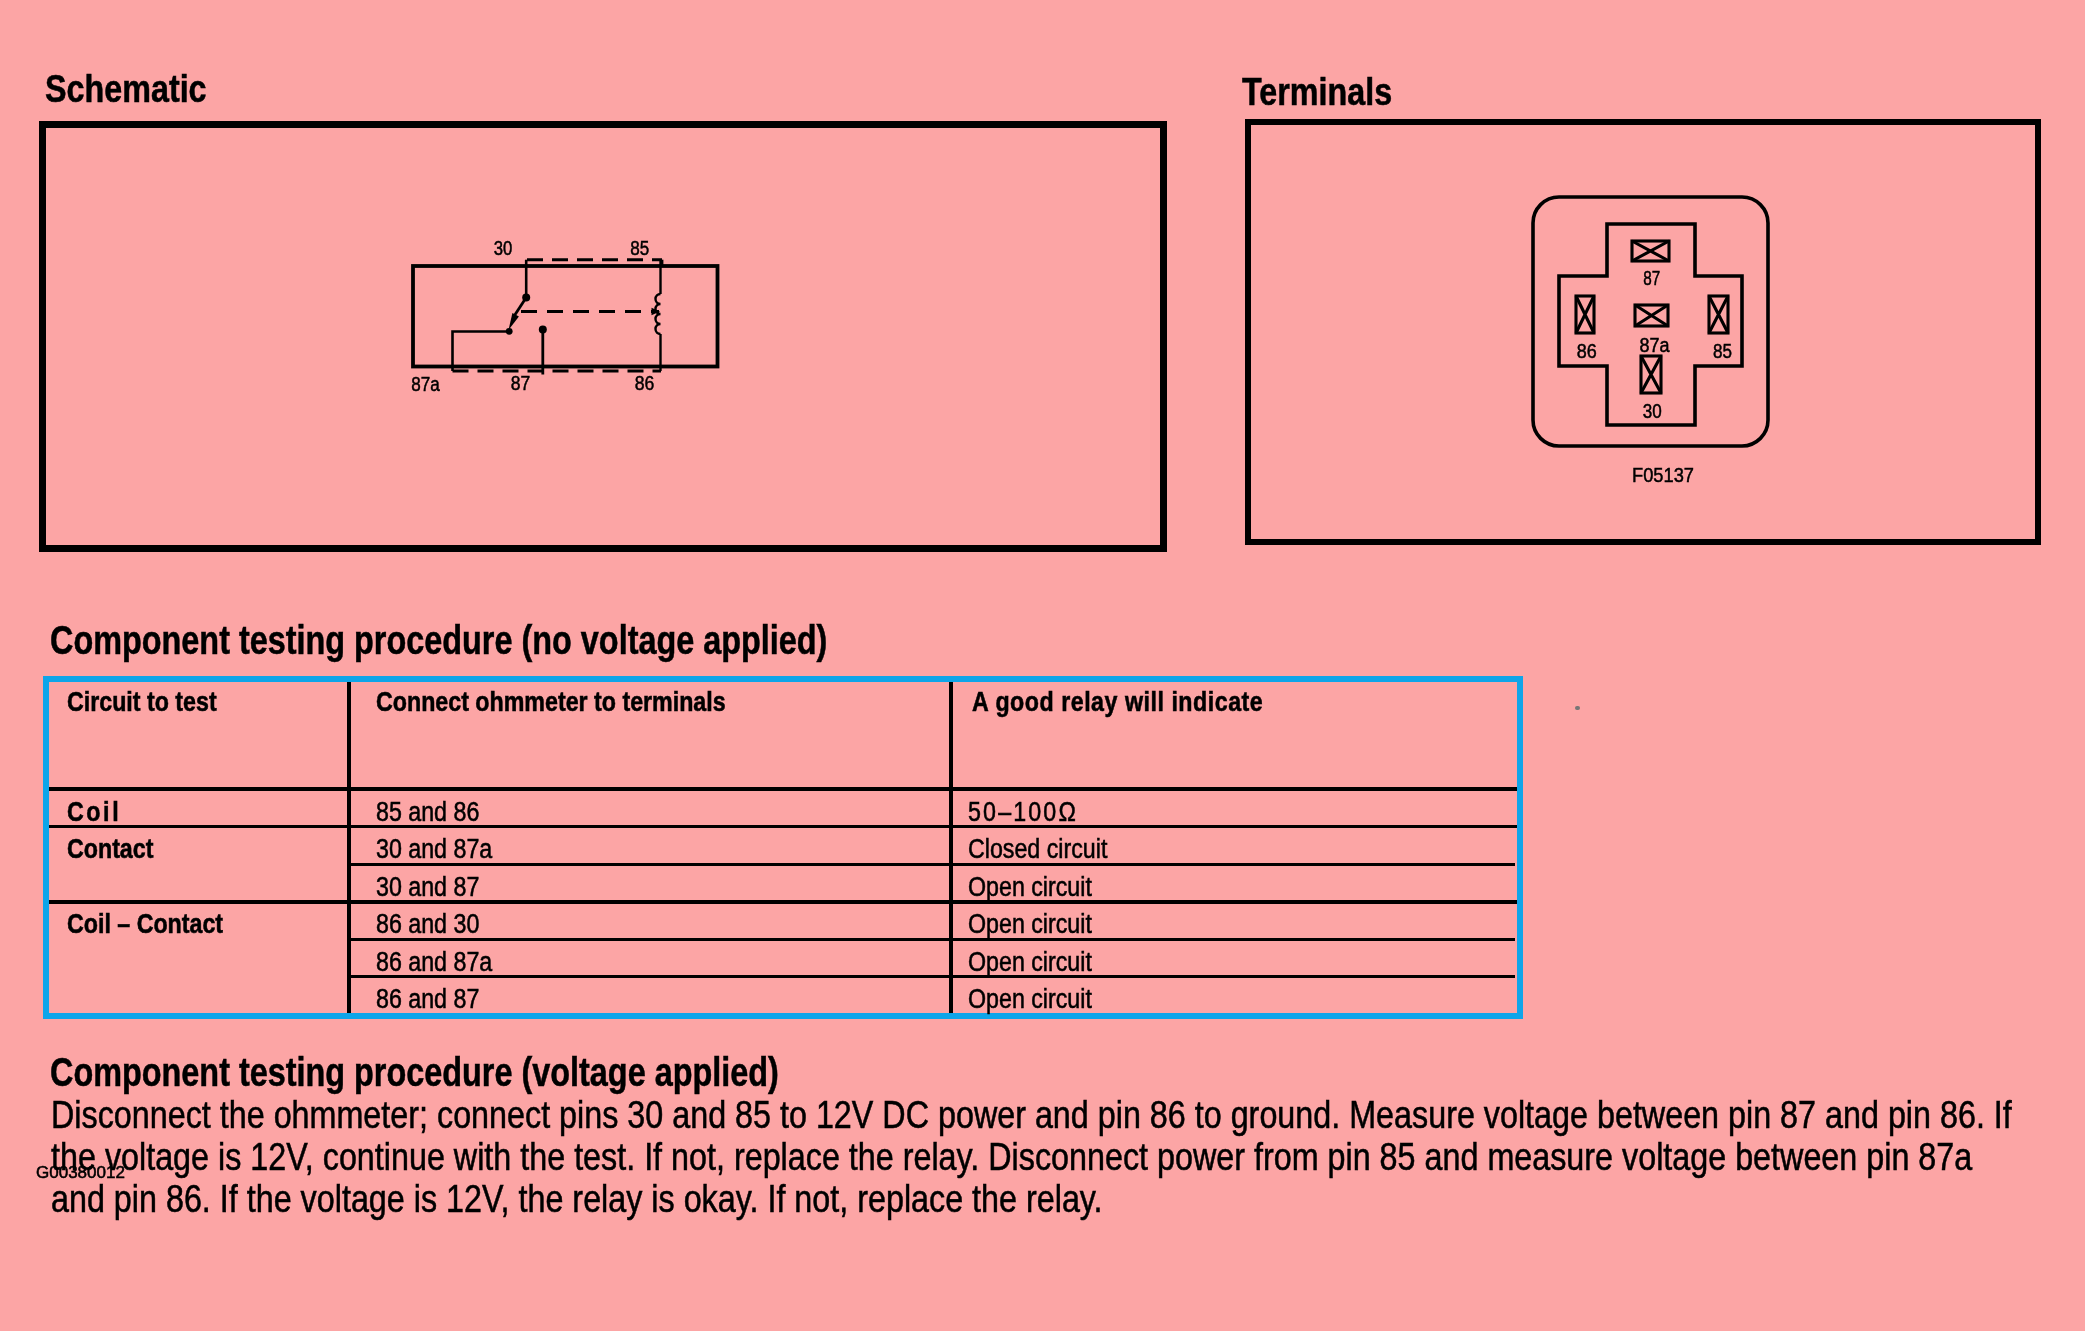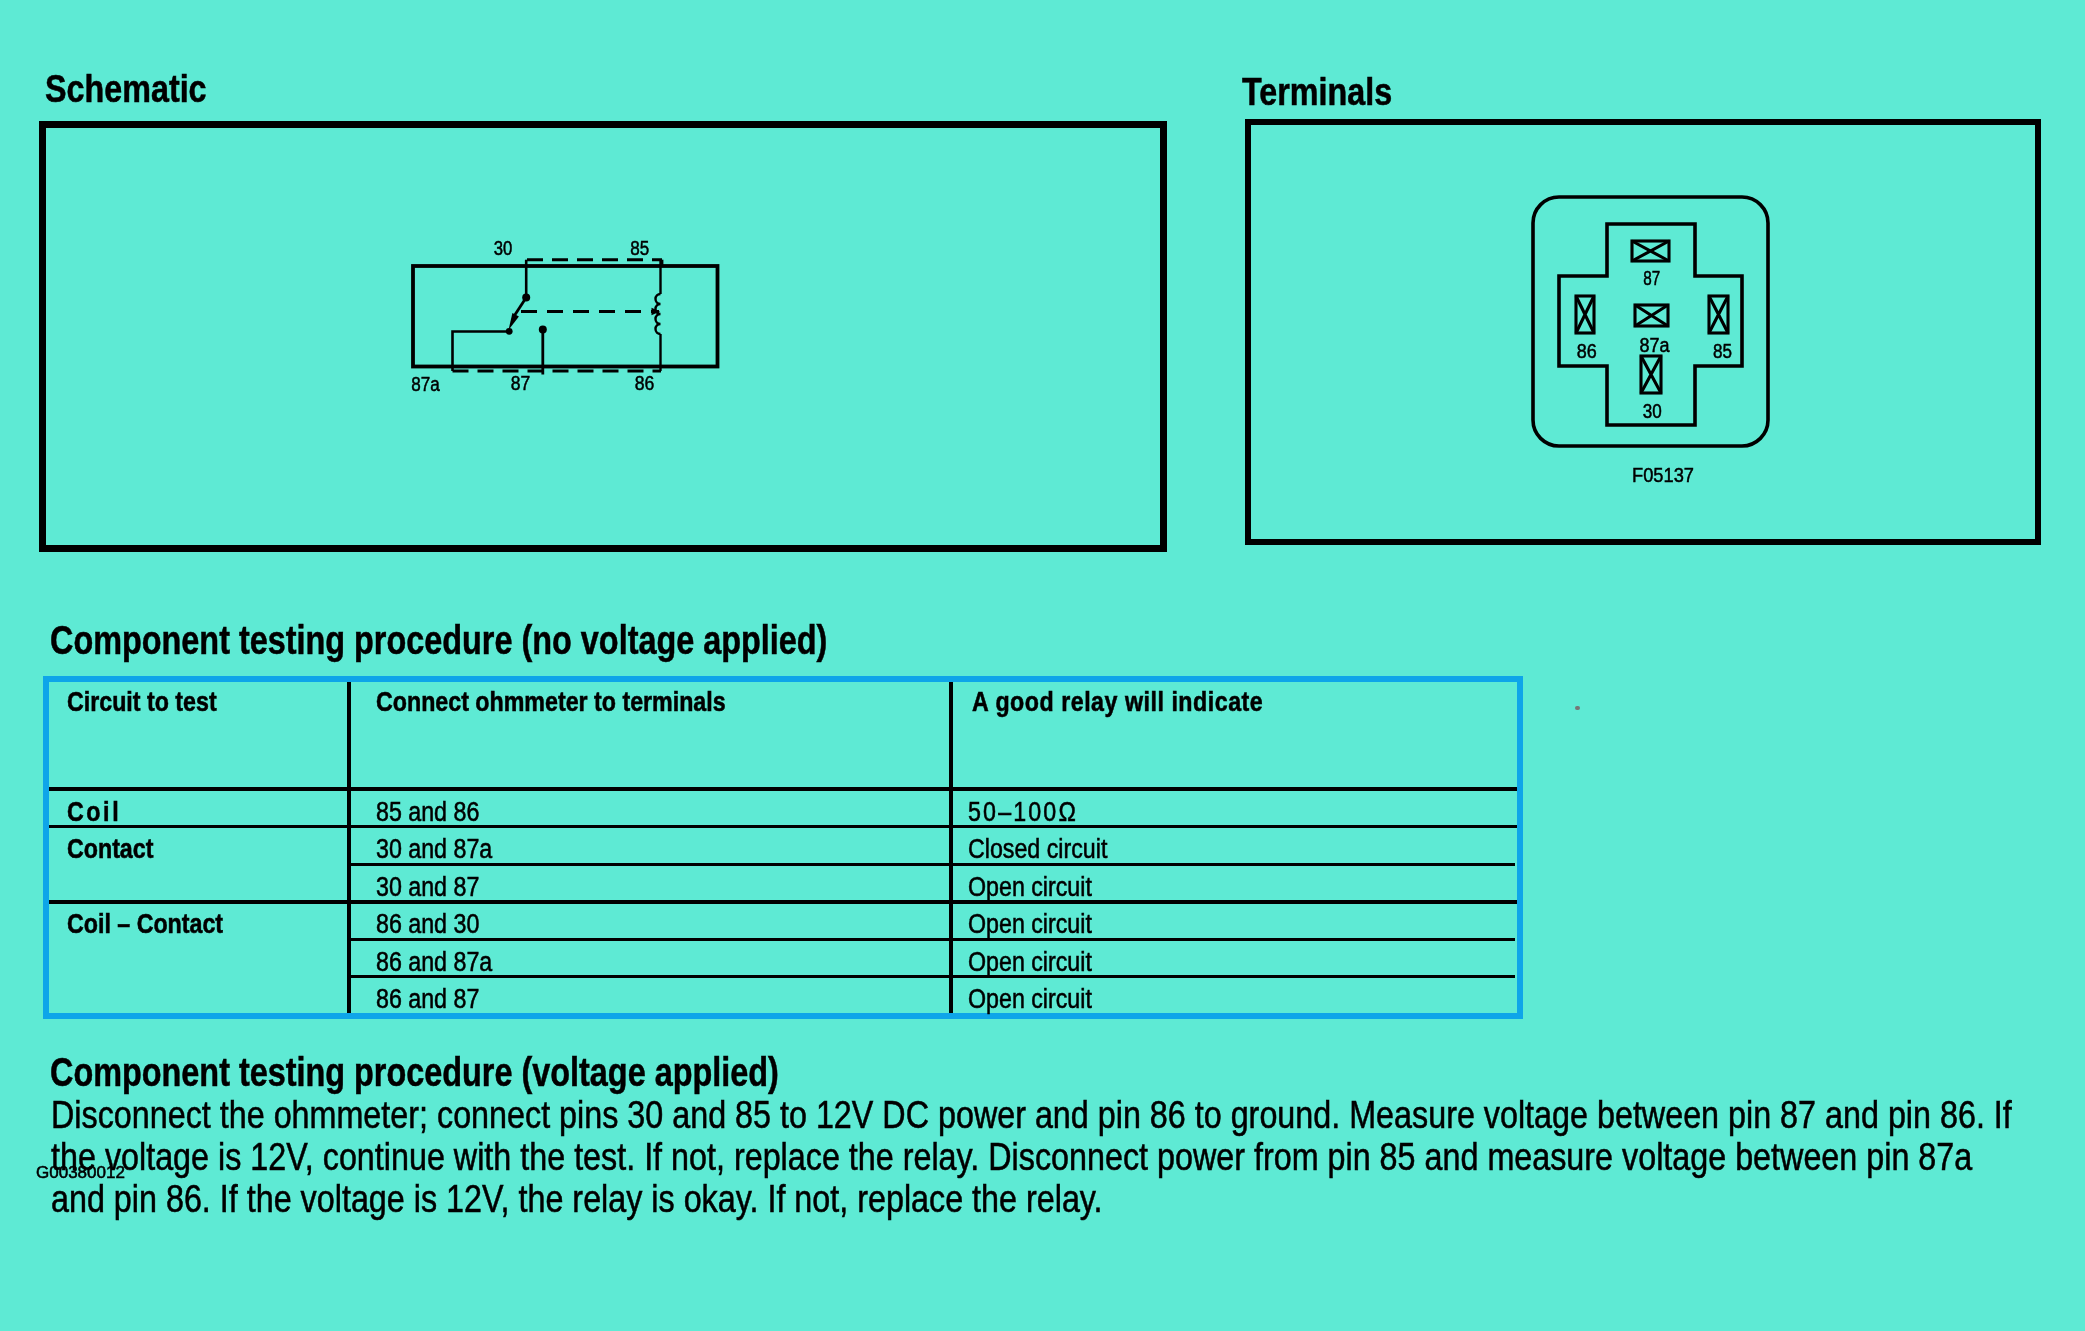--- a/index.html
+++ b/index.html
@@ -1,16 +1,16 @@
 <!DOCTYPE html>
 <html><head>
 <meta charset="utf-8">
 <style>
   html,body{margin:0;padding:0;background:#fff;}
-  #page{position:relative;width:2085px;height:1331px;background:#5eead4;overflow:hidden;
+  #page{position:relative;width:2085px;height:1331px;background:#fca5a5;overflow:hidden;
         font-family:"Liberation Sans",sans-serif;color:#000;-webkit-text-stroke:0.55px #000;}
   .abs{position:absolute;}
   .sx85{transform:scaleX(0.85);transform-origin:0 0;white-space:nowrap;}
   .sx81{transform:scaleX(0.79);transform-origin:0 0;white-space:nowrap;}
   .sx86{transform:scaleX(0.86);transform-origin:0 0;white-space:nowrap;}
   .h1{font-size:38px;font-weight:bold;line-height:38px;}
   .h2{font-size:41px;font-weight:bold;line-height:41px;}
   .cell{font-size:27px;line-height:27px;}
   .cellb{font-size:27px;font-weight:bold;line-height:27px;}
   .body{font-size:38px;line-height:42px;}

